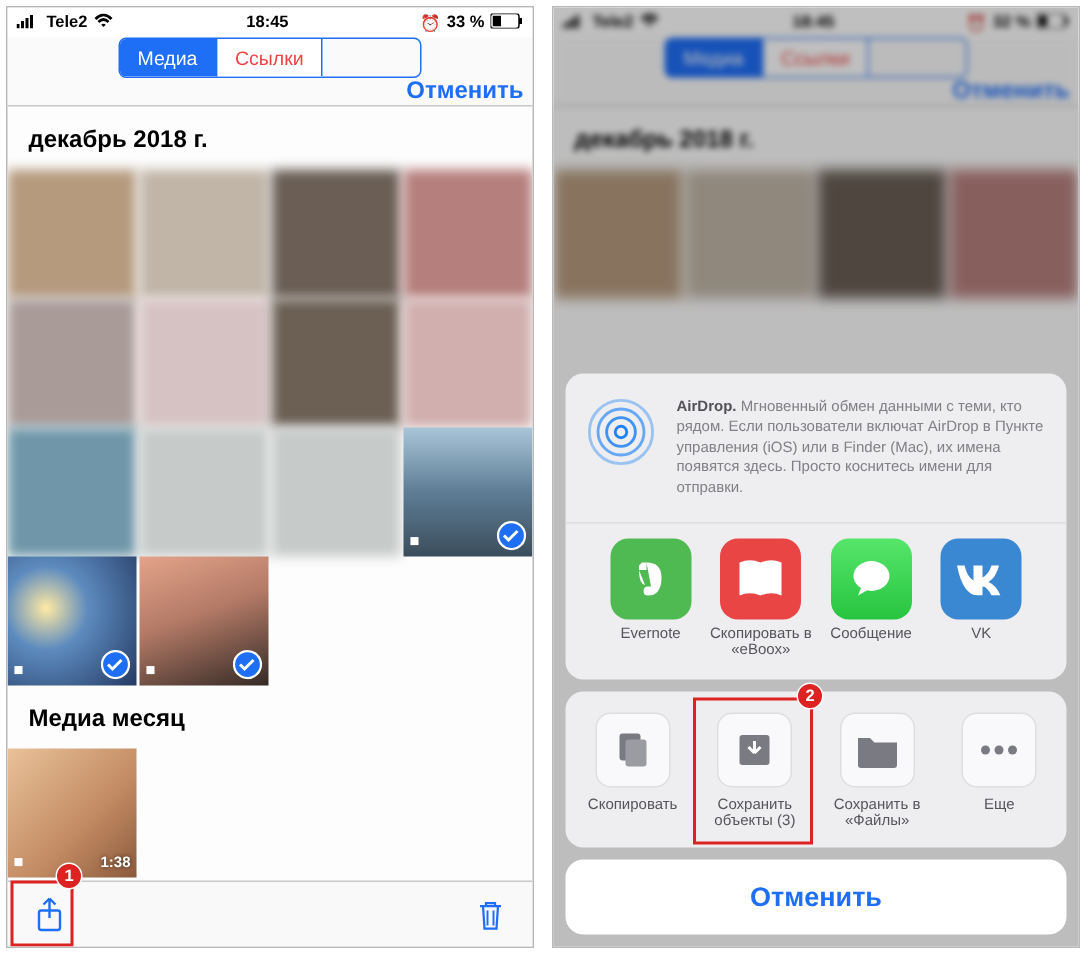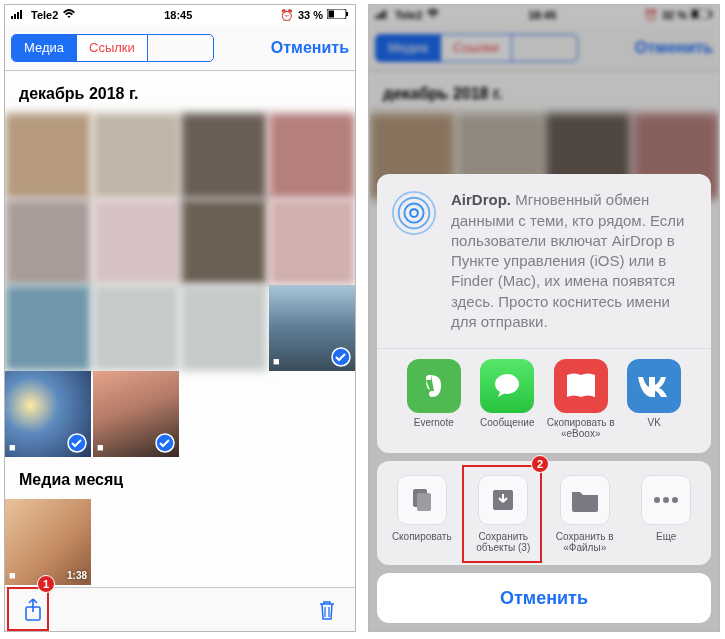--- a/index.html
+++ b/index.html
@@ -38,20 +38,21 @@
   .status-right span { display: flex; align-items: center; }
 
   
   .nav-bar {
     height: 46px;
     border-bottom: 1px solid #c8c7cc;
     display: flex;
     align-items: center;
     padding: 0 6px;
     background: #fafafa;
+    flex-direction: column;
   }
   .segmented {
     display: flex;
     border: 1.5px solid #1f6ef6;
     border-radius: 5px;
     overflow: hidden;
     height: 28px;
   }
   .segmented .seg {
     font-size: 13px;
@@ -199,21 +200,21 @@
     display: flex;
     align-items: flex-start;
     padding: 16px 14px;
     gap: 14px;
   }
   .airdrop-icon {
     width: 46px; height: 46px; flex-shrink: 0;
     display: flex; align-items: center; justify-content: center;
   }
   .airdrop-text {
-    font-size: 15px;
+    font-size: 10px;
     color: #808086;
     line-height: 1.35;
   }
   .airdrop-text b { color: #525258; font-weight: 600; }
 
   .share-row {
     display: flex;
     padding: 10px 20px 12px;
     border-top: 1px solid #dcdce0;
   }
@@ -471,35 +472,35 @@
       <div class="share-row">
         <div class="share-item">
           <div class="share-icon-wrap" style="background:#4fba52">
             <svg width="30" height="30" viewBox="0 0 30 30">
                 <path d="M9 4 h3 v5 h-5 v-3 z M12 4 q10 0 10 10 q0 12 -9 12 q-3 0 -3 -3 q0 -3 3 -3 h2 M7 9 q0 9 4 10" fill="#fff"></path>
               </svg>
           </div>
           <div class="lbl">Evernote</div>
         </div>
         <div class="share-item">
+          <div class="share-icon-wrap" style="background:#e94545">
+            <svg width="34" height="28" viewBox="0 0 34 28">
+                <path d="M3 3 Q10 0 17 3 V25 Q10 22 3 25 Z M17 3 Q24 0 31 3 V25 Q24 22 17 25 Z" fill="#fff"></path>
+              </svg>
+          </div>
+          <div class="lbl">Скопировать в «eBoox»</div>
+        </div>
+        <div class="share-item">
           <div class="share-icon-wrap" style="background:linear-gradient(#56e66a,#27c43f)">
             <svg width="32" height="30" viewBox="0 0 32 30">
                 <ellipse cx="16" cy="13" rx="12" ry="10" fill="#fff"></ellipse>
                 <path d="M9 21 L7 26 L14 22 Z" fill="#fff"></path>
               </svg>
           </div>
           <div class="lbl">Сообщение</div>
-        </div>
-        <div class="share-item">
-          <div class="share-icon-wrap" style="background:#e94545">
-            <svg width="34" height="28" viewBox="0 0 34 28">
-                <path d="M3 3 Q10 0 17 3 V25 Q10 22 3 25 Z M17 3 Q24 0 31 3 V25 Q24 22 17 25 Z" fill="#fff"></path>
-              </svg>
-          </div>
-          <div class="lbl">Скопировать в «eBoox»</div>
         </div>
         <div class="share-item">
           <div class="share-icon-wrap" style="background:#3b88d2">
             <svg width="36" height="22" viewBox="0 0 36 22">
                 <path d="M2 2 h5 q2 8 6 10 V2 h6 v8 q4-2 6-8 h5 q-2 8 -7 11 q5 2 8 9 h-6 q-3-6 -6-6 v6 h-3 Q6 22 2 2 Z" fill="#fff"></path>
               </svg>
           </div>
           <div class="lbl">VK</div>
         </div>
       </div>

